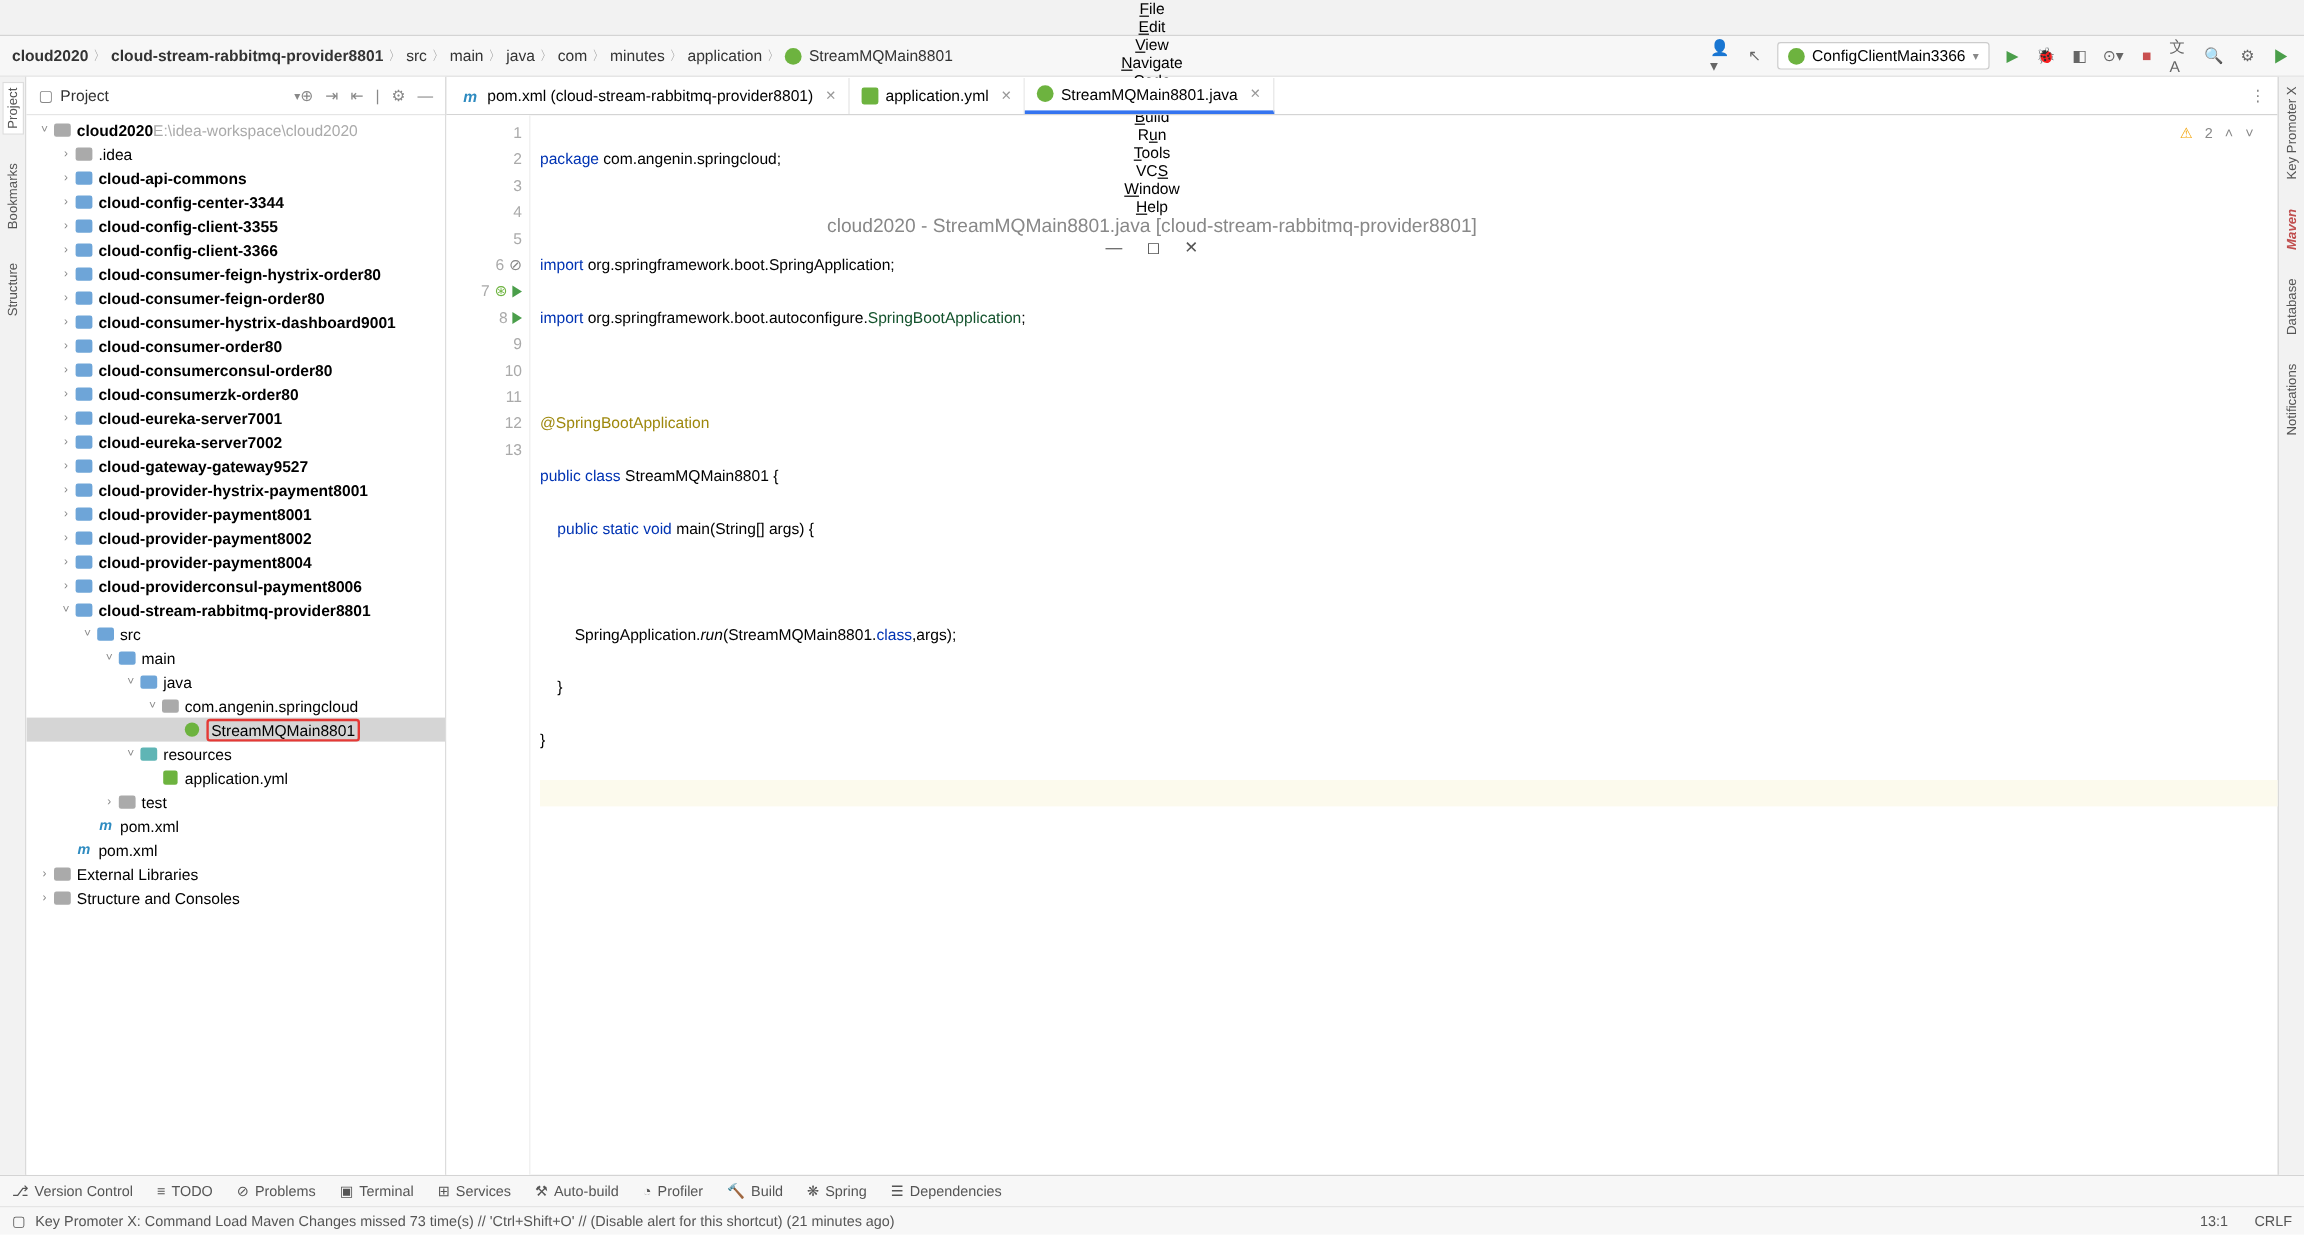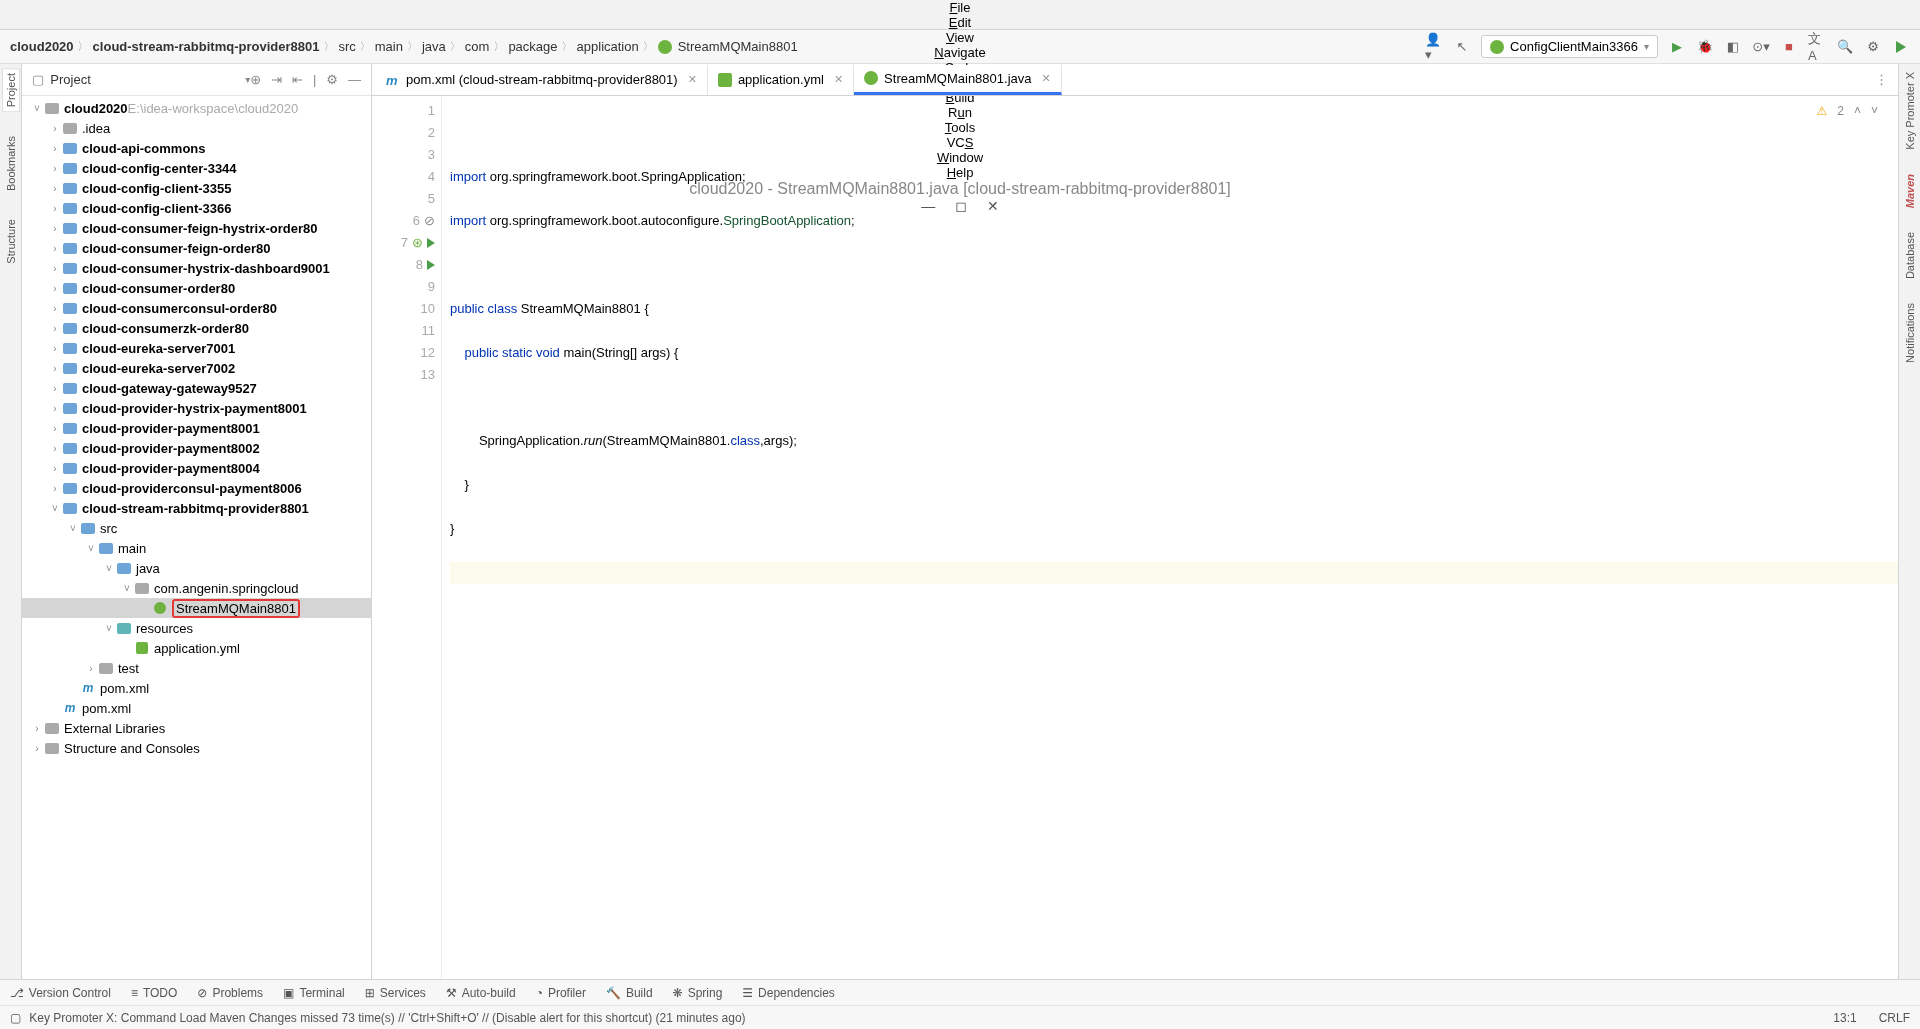--- a/index.html
+++ b/index.html
@@ -103,21 +103,21 @@
     <span style="font-weight:bold">cloud-stream-rabbitmq-provider8801</span>
       <span class="sep">〉</span>
     <span>src</span>
       <span class="sep">〉</span>
     <span>main</span>
       <span class="sep">〉</span>
     <span>java</span>
       <span class="sep">〉</span>
     <span>com</span>
       <span class="sep">〉</span>
-    <span>package</span>
+    <span>minutes</span>
       <span class="sep">〉</span>
     <span>application</span>
       <span class="sep">〉</span>
     <span class="j-icon"></span>
     <span>StreamMQMain8801</span>
   </div>
   <div class="nav-right">
     <span class="nav-icon">👤▾</span>
     <span class="nav-icon">↖</span>
     <div class="run-config">
@@ -425,24 +425,26 @@
         <div class="gutter-line">6 <span style="color:#888">⊘</span></div>
         <div class="gutter-line">7 <span style="color:#6db33f">⊛</span><span class="run-gutter"></span></div>
         <div class="gutter-line">8 <span class="run-gutter"></span></div>
         <div class="gutter-line">9</div>
           <div class="gutter-line">10</div>
           <div class="gutter-line">11</div>
           <div class="gutter-line">12</div>
           <div class="gutter-line">13</div>
       </div>
       <div class="code">
+<div class="code-line"><span class="kw">package</span><span> com.angenin.springcloud;</span></div>
 <div class="code-line"></div>
 <div class="code-line"><span class="kw">import</span><span> org.springframework.boot.SpringApplication;</span></div>
 <div class="code-line"><span class="kw">import</span><span> org.springframework.boot.autoconfigure.</span><span style="color:#14532d">SpringBootApplication</span><span>;</span></div>
 <div class="code-line"></div>
+<div class="code-line"><span class="ann">@SpringBootApplication</span></div>
 <div class="code-line"><span class="kw">public class </span><span class="cls">StreamMQMain8801</span><span> {</span></div>
 <div class="code-line"><span class="kw">    public static void </span><span>main</span><span>(String[] args) {</span></div>
 <div class="code-line"></div>
 <div class="code-line"><span>        SpringApplication.</span><span class="mth">run</span><span>(StreamMQMain8801.</span><span class="kw">class</span><span>,args);</span></div>
 <div class="code-line"><span>    }</span></div>
 <div class="code-line"><span>}</span></div>
 <div class="code-line cur"></div>
         <div class="code-right">
           <span class="warn-ic">⚠</span><span>2</span>
           <span>˄</span><span>˅</span>

